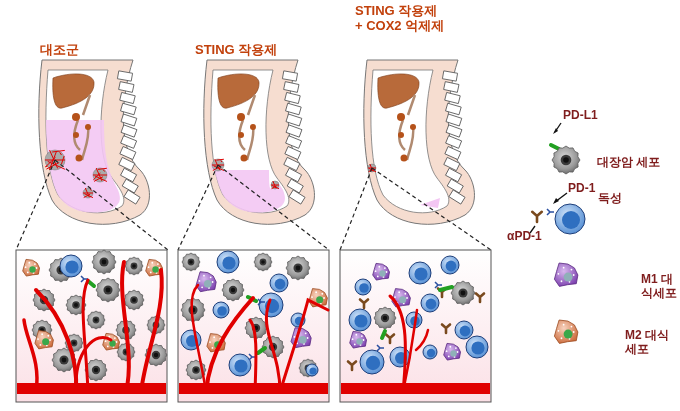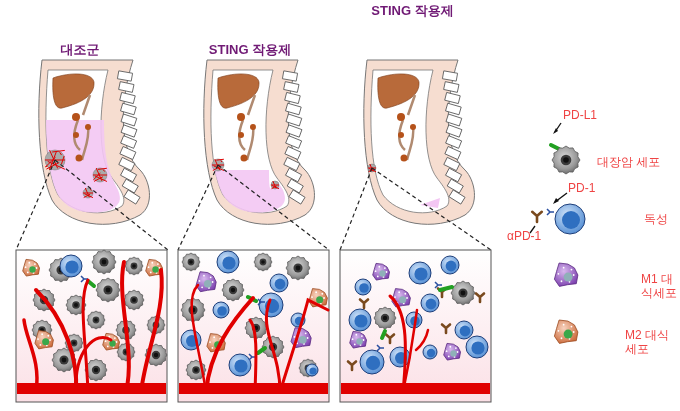--- a/index.html
+++ b/index.html
@@ -1,27 +1,28 @@
 <!DOCTYPE html>
 <html><head>
 <meta charset="utf-8">
 <style>
   html,body{margin:0;padding:0;background:#fff;}
   body{width:680px;height:411px;position:relative;overflow:hidden;font-family:"Liberation Sans","DejaVu Sans",sans-serif;}
-  .title{position:absolute;font-weight:bold;font-size:13px;color:#701a75;text-align:center;line-height:15px;}
-  .legend-label{position:absolute;font-weight:normal;font-size:12px;color:#ef4444;line-height:14px;}
+  .title{position:absolute;font-weight:bold;font-size:13px;color:#c2410c;text-align:left;line-height:15px;}
+  .legend-label{position:absolute;font-weight:bold;font-size:12px;color:#7f1d1d;line-height:14px;}
   svg{position:absolute;left:0;top:0;}
 </style>
 </head>
 <body>
 
 <div class="title" style="left:40px;top:42px;width:80px;">대조군</div>
 <div class="title" style="left:195px;top:42px;width:110px;">STING 작용제</div>
 <div class="title" style="left:355px;top:3px;width:115px;">
   <div>STING 작용제</div>
+  <div>+ COX2 억제제</div>
 </div>
 
 <svg id="art" width="680" height="411" viewBox="0 0 680 411">
   <defs>
     <radialGradient id="gTumor" cx="45%" cy="40%" r="60%">
       <stop offset="0%" stop-color="#d8d8d8"></stop>
         <stop offset="70%" stop-color="#9a9a9a"></stop>
         <stop offset="100%" stop-color="#6e6e6e"></stop>
     </radialGradient>
     <radialGradient id="gT" cx="40%" cy="35%" r="65%">
@@ -631,18 +632,18 @@
         <circle cx="563.6335369011662" cy="324.6726640310507" r="0.9" fill="#fff"></circle>
         <circle cx="571.4567572620427" cy="326.56733949310797" r="0.9" fill="#fff"></circle>
         <circle cx="568.1" cy="334.1" r="4.48" fill="#3aa84a"></circle>
       </g>
     </g>
 </svg>
 
 <div class="legend-label" style="left:563px;top:108px;">PD-L1</div>
 <div class="legend-label" style="left:597px;top:155px;">대장암 세포</div>
 <div class="legend-label" style="left:568px;top:181px;text-align:center;">PD-1</div>
-<div class="legend-label" style="left:598px;top:212px;text-align:right;width:70px;">
+<div class="legend-label" style="left:598px;top:191px;text-align:left;width:70px;">
   <div>독성</div>
 </div>
 <div class="legend-label" style="left:507px;top:229px;">αPD-1</div>
 <div class="legend-label" style="left:593px;top:272px;margin-left:48px;">M1 대식세포</div>
 <div class="legend-label" style="left:593px;top:328px;margin-left:32px;">M2 대식세포</div>
 
 </body></html>

